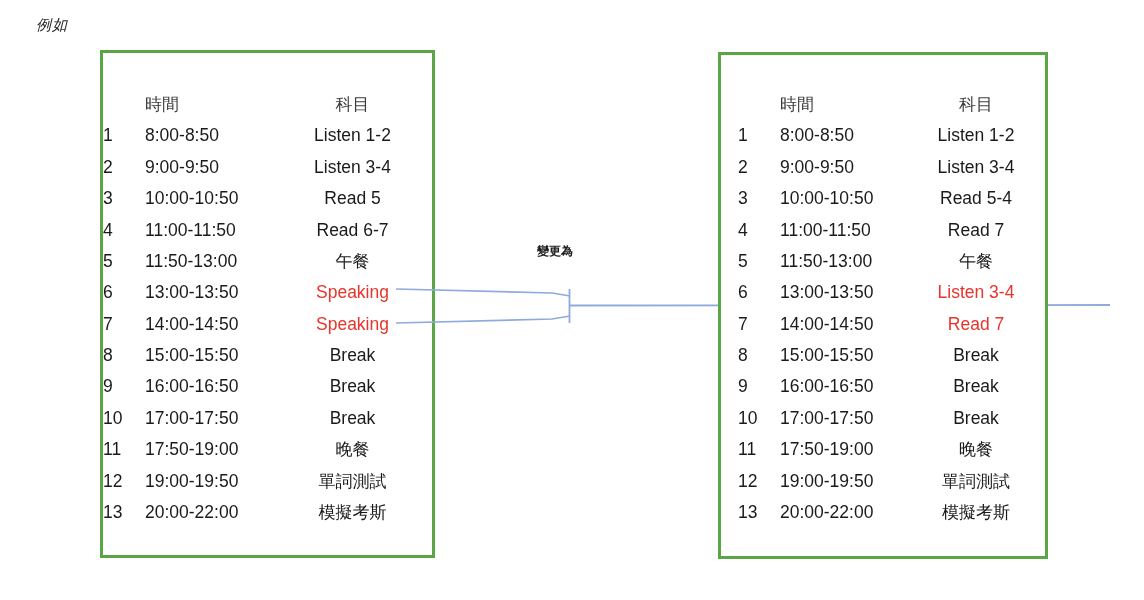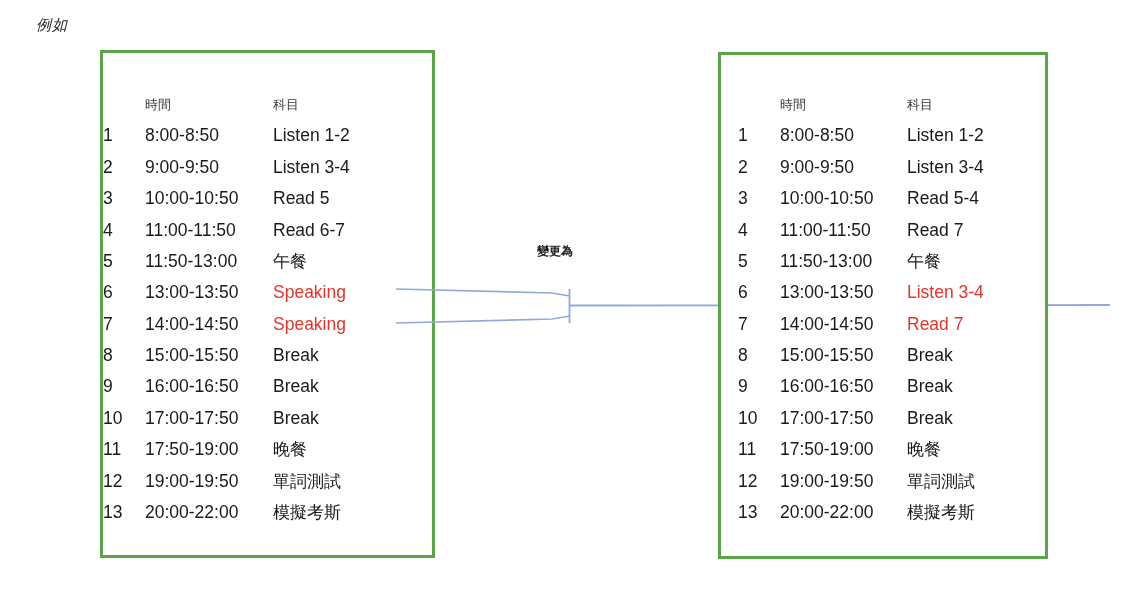--- a/index.html
+++ b/index.html
@@ -59,29 +59,29 @@
   }
   .schedule-table tr { height: 31.4px; }
   .schedule-table td {
     padding: 0;
     vertical-align: middle;
     white-space: nowrap;
     font-weight: 400;
   }
   .col-idx  { width: 42px; text-align: left; padding-left: 18px; }
   .col-time { width: 128px; text-align: left; }
-  .col-subj { text-align: left; }
+  .col-subj { text-align: center; }
 
   .header-row td {
     color: #3b3b3b;
   }
   .header-row .col-time,
   .header-row .col-subj {
     font-family: "DejaVu Sans", "Liberation Sans", sans-serif;
-    font-size: 13px;
+    font-size: 17px;
   }
 
   .cjk {
     font-family: "DejaVu Sans", "Liberation Sans", sans-serif;
     font-size: 17px;
   }
 
   .highlight { color: #e8342b; margin-left: 44px; }
 
   #box-left .schedule-table  { padding-top: 0; }

